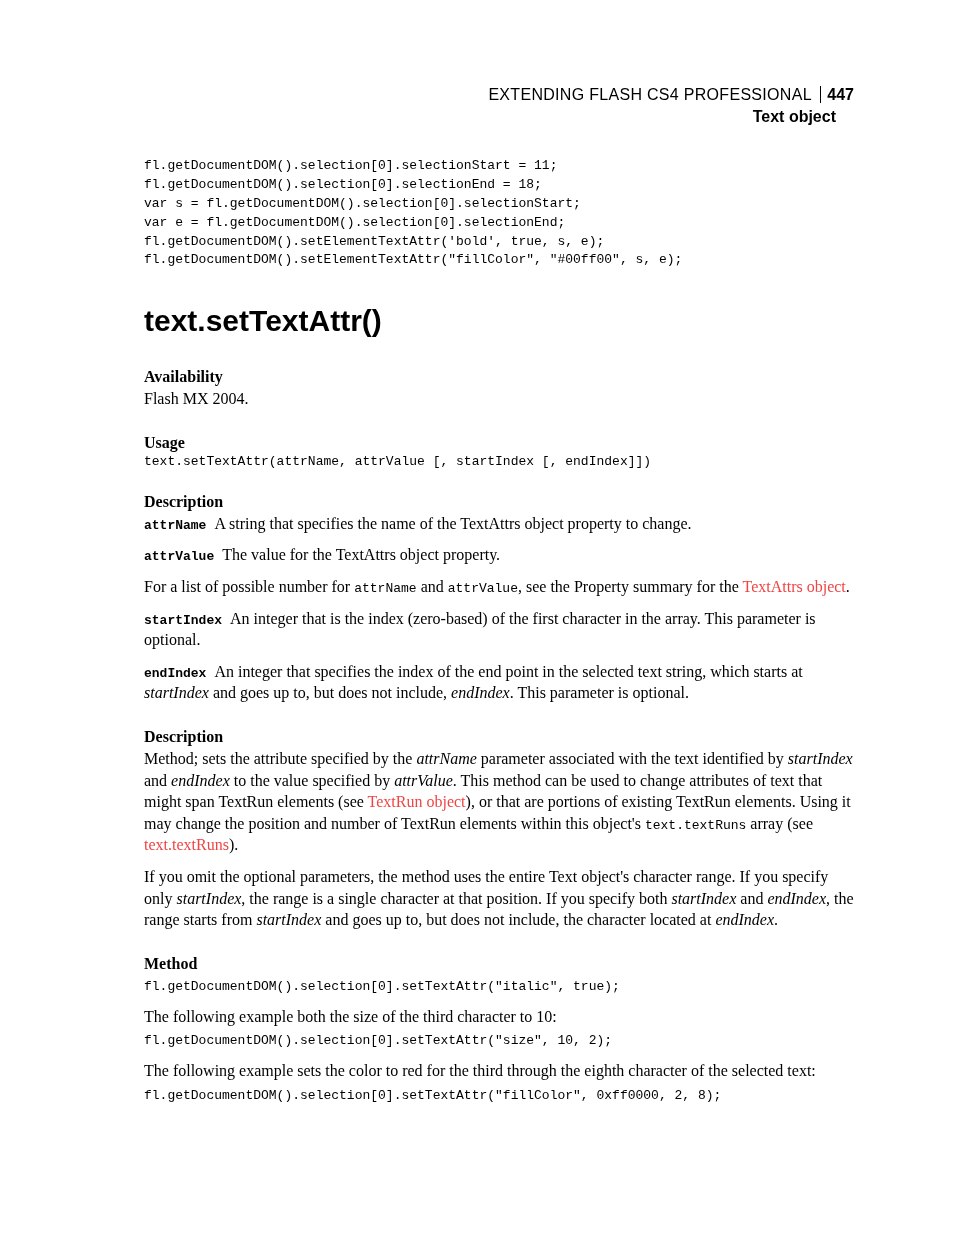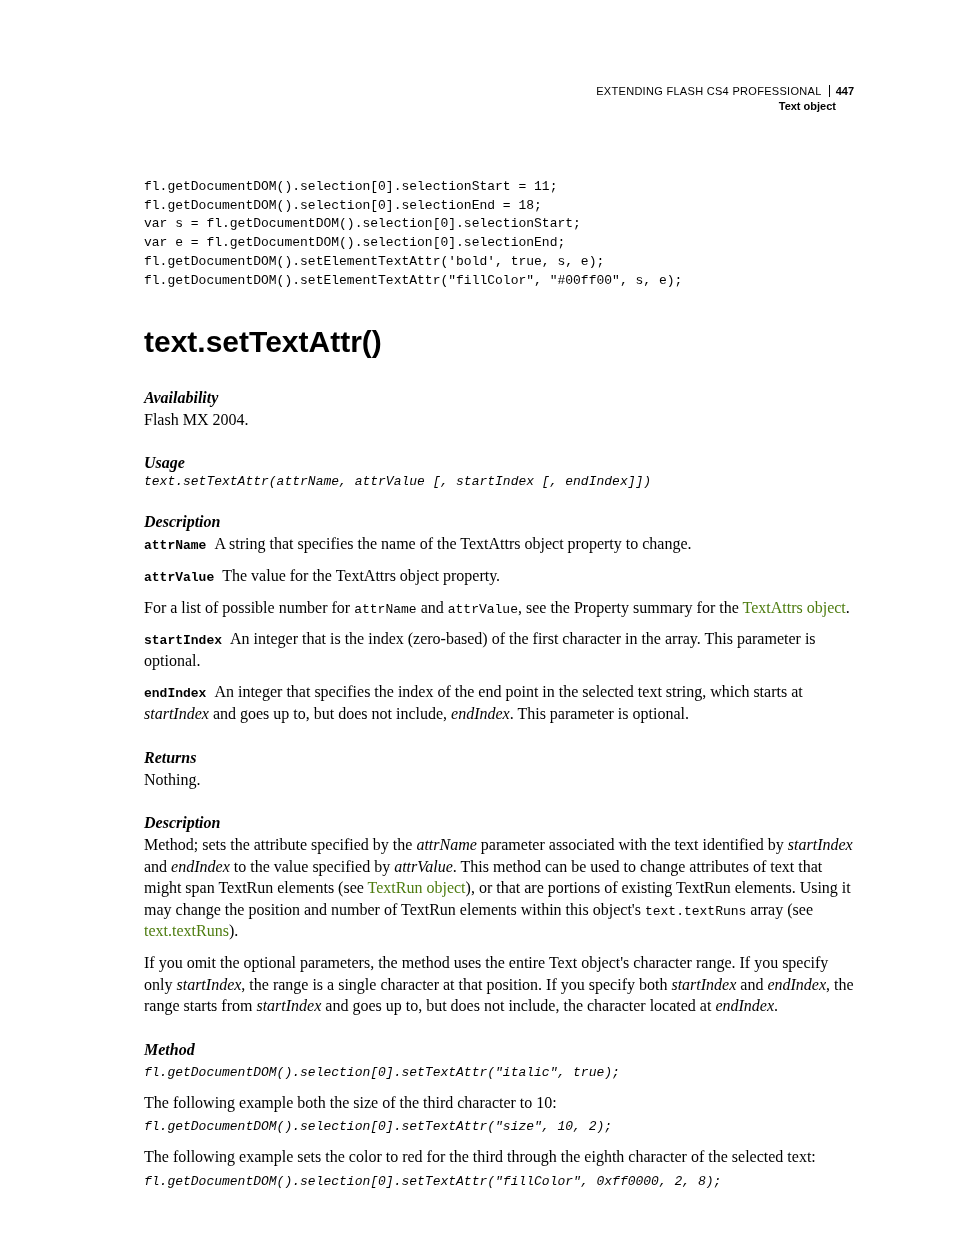--- a/index.html
+++ b/index.html
@@ -9,22 +9,22 @@
     font-family: "Minion Pro", Georgia, "Times New Roman", serif;
     color: #000;
     width: 954px;
   }
   .page {
     padding: 84px 100px 60px 144px;
   }
   .header {
     text-align: right;
     font-family: "Myriad Pro", "Helvetica Neue", Arial, sans-serif;
-    font-size: 11px;
-    margin-bottom: 64px;
+    font-size: 16px;
+    margin-bottom: 30px;
     line-height: 1.35;
   }
   .header .book {
     letter-spacing: 0.3px;
   }
   .header .page-num {
     font-weight: 700;
     border-left: 1px solid #000;
     padding-left: 6px;
     margin-left: 4px;
@@ -46,21 +46,20 @@
     font-family: "Myriad Pro", "Helvetica Neue", Arial, sans-serif;
     font-weight: 700;
     font-size: 30px;
     margin: 0 0 30px 0;
   }
   h3.label {
     font-family: "Minion Pro", Georgia, serif;
     font-weight: 700;
     font-size: 16px;
     margin: 0 0 2px 0;
-    font-style: italic;
   }
   .block {
     margin-bottom: 24px;
   }
   p.body {
     font-size: 16px;
     line-height: 1.35;
     margin: 0 0 10px 0;
   }
   p.tight {
@@ -70,29 +69,28 @@
     font-family: "Courier New", Courier, monospace;
     font-size: 13px;
     font-weight: 700;
   }
   .mono-inline {
     font-family: "Courier New", Courier, monospace;
     font-size: 13px;
   }
   em { font-style: italic; }
   a.link {
-    color: #4d7c0f;
+    color: #ef4444;
     text-decoration: none;
   }
   pre.snippet {
     font-family: "Courier New", Courier, monospace;
     font-size: 13px;
     margin: 6px 0 12px 0;
     white-space: pre;
-    font-style: italic;
   }
 </style>
 </head>
 <body>
 
 <div class="page">
 
   <div class="header">
     <div>
       <span class="book">EXTENDING FLASH CS4 PROFESSIONAL</span>
@@ -137,24 +135,20 @@
 
     <p class="body">
       <span class="mono-param">startIndex</span>&nbsp;&nbsp;<span>An integer that is the index (zero-based) of the first character in the array. This parameter is optional.</span>
     </p>
 
     <p class="body">
       <span class="mono-param">endIndex</span>&nbsp;&nbsp;<span>An integer that specifies the index of the end point in the selected text string, which starts at </span><em>startIndex</em><span> and goes up to, but does not include, </span><em>endIndex</em><span>. This parameter is optional.</span>
     </p>
   </div>
 
-  <div class="block">
-    <h3 class="label">Returns</h3>
-    <p class="body">Nothing.</p>
-  </div>
 
   <div class="block">
     <h3 class="label">Description</h3>
     <p class="body">
       <span>Method; sets the attribute specified by the </span><em>attrName</em><span> parameter associated with the text identified by </span><em>startIndex</em><span> and </span><em>endIndex</em><span> to the value specified by </span><em>attrValue</em><span>. This method can be used to change attributes of text that might span TextRun elements (see </span><a class="link">TextRun object</a><span>), or that are portions of existing TextRun elements. Using it may change the position and number of TextRun elements within this object's </span><span class="mono-inline">text.textRuns</span><span> array (see </span><a class="link">text.textRuns</a><span>).</span>
     </p>
     <p class="body">
       <span>If you omit the optional parameters, the method uses the entire Text object's character range. If you specify only </span><em>startIndex</em><span>, the range is a single character at that position. If you specify both </span><em>startIndex</em><span> and </span><em>endIndex</em><span>, the range starts from </span><em>startIndex</em><span> and goes up to, but does not include, the character located at </span><em>endIndex</em><span>.</span>
     </p>
   </div>

